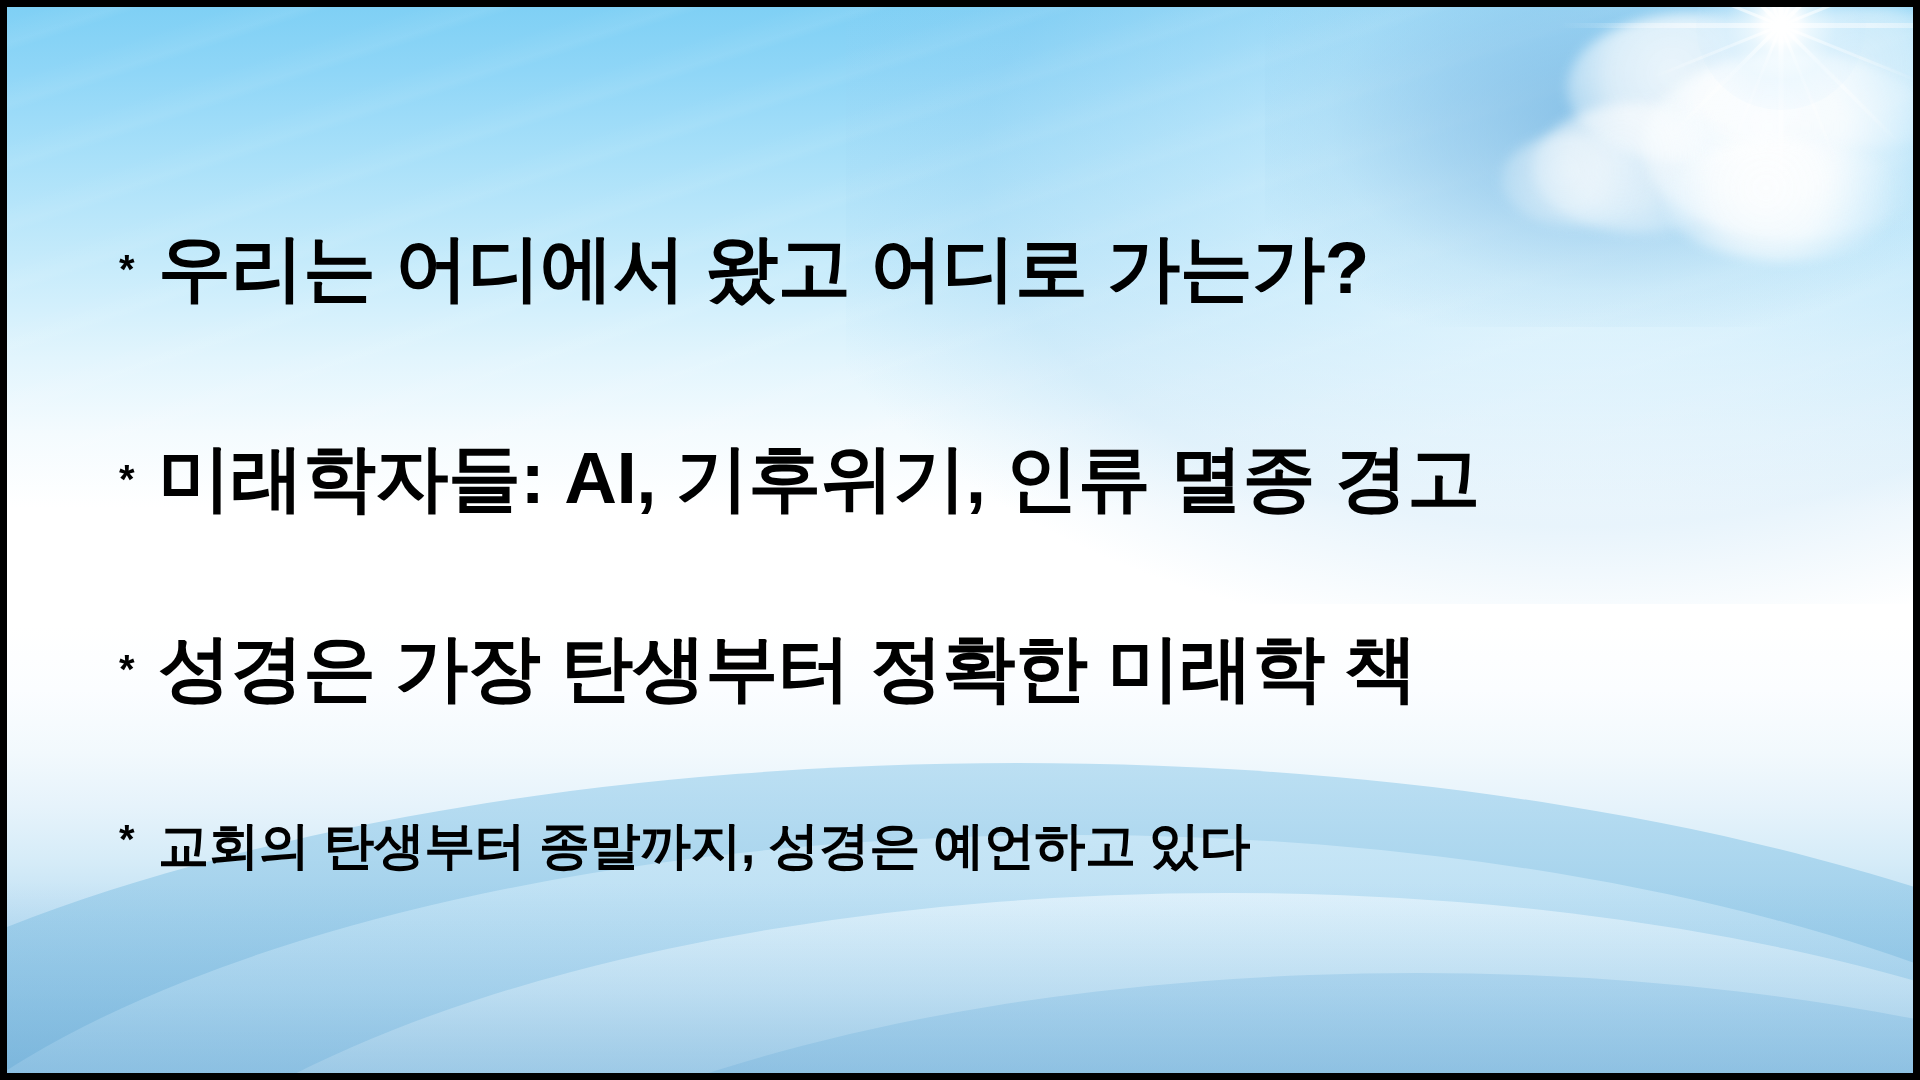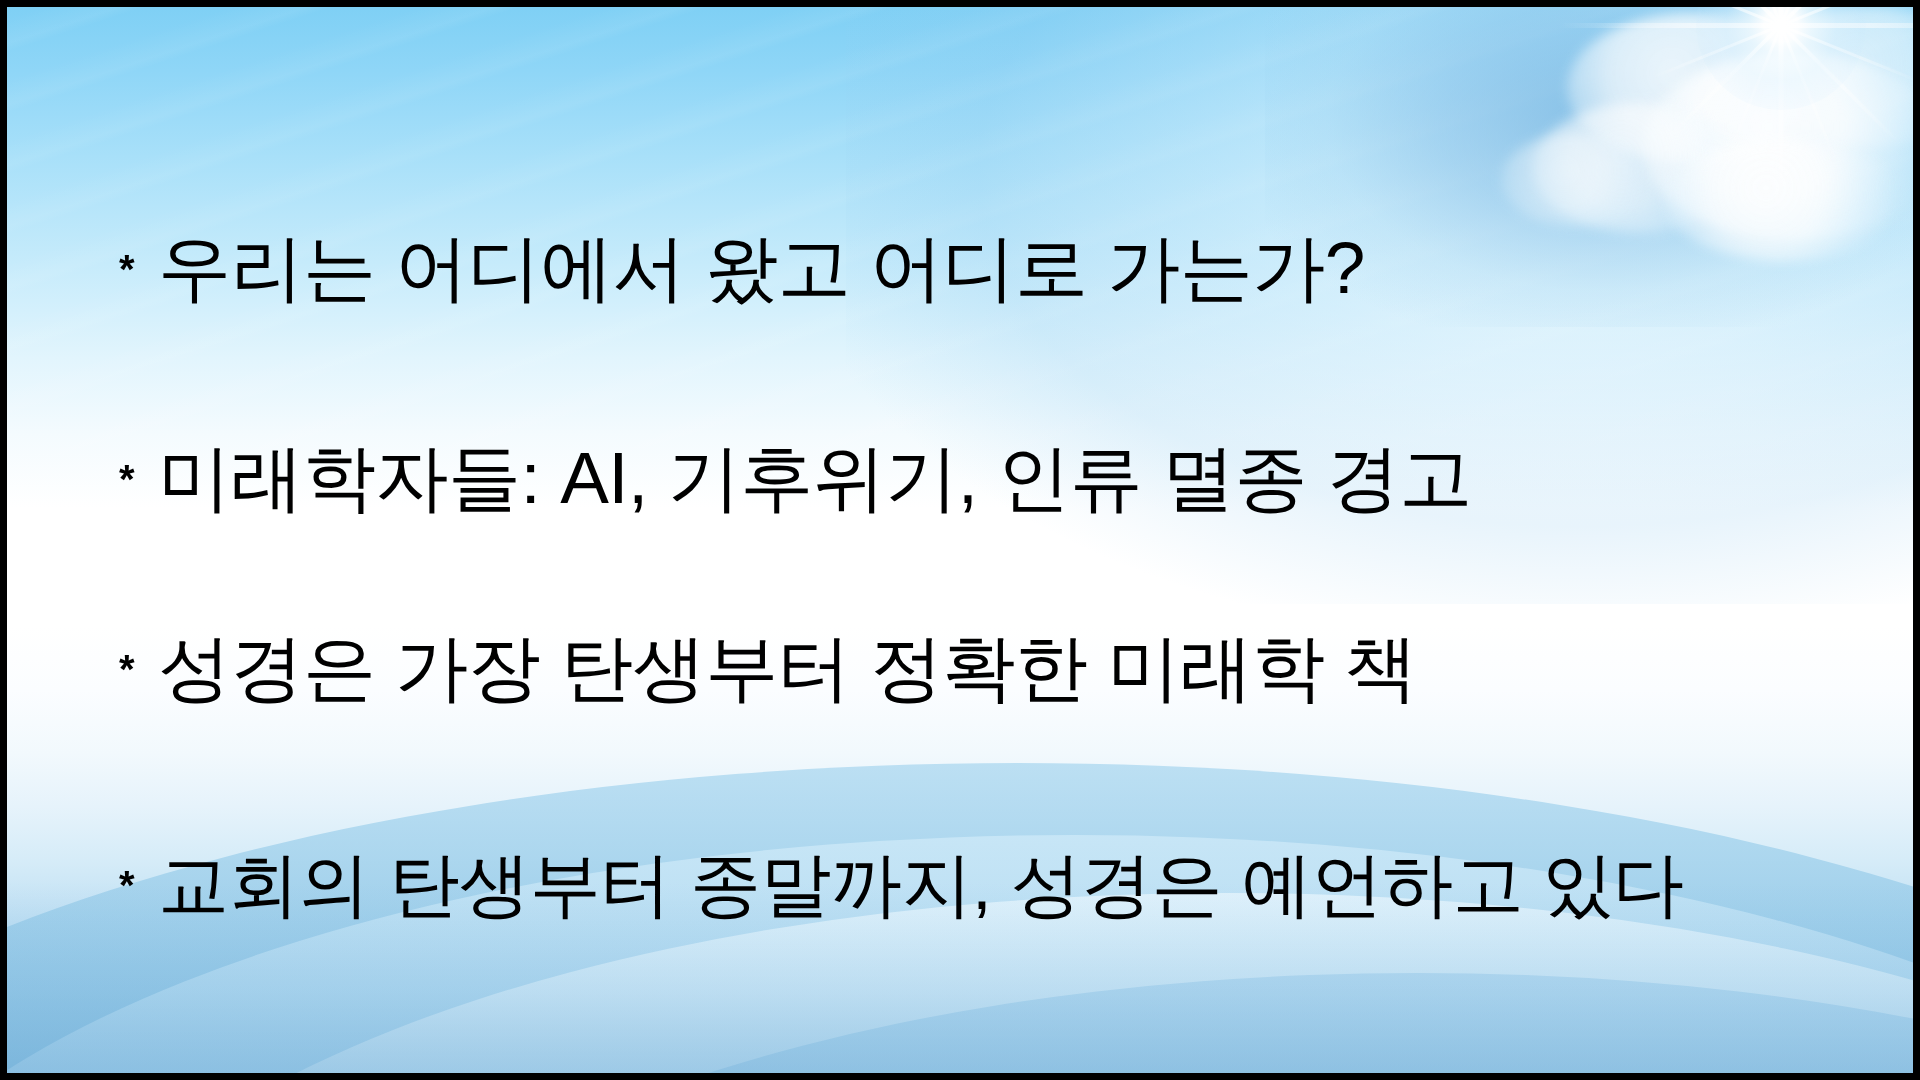--- a/index.html
+++ b/index.html
@@ -244,28 +244,28 @@
     line-height: 1;
     margin-right: 24px;
     position: relative;
     top: -10px;
     flex: 0 0 auto;
   }
 
   .bullet-body {
     font-size: 73px;
     line-height: 1.06;
-    font-weight: normal;
+    font-weight: bold;
   }
 
   .line-1 { top: 222px; }
   .line-2 { top: 432px; }
   .line-3 { top: 622px; }
   .line-4 { top: 812px; font-size: 0; }
-  .line-4 .bullet-body { font-size: 71px; margin-top: 28px; }
+  .line-4 .bullet-body { font-size: 51px; }
 </style>
 </head>
 <body>
 
 <div id="slide">
 
   <div class="canvas">
 
     <div class="sky-base"></div>
     <div class="sky-streaks"></div>

